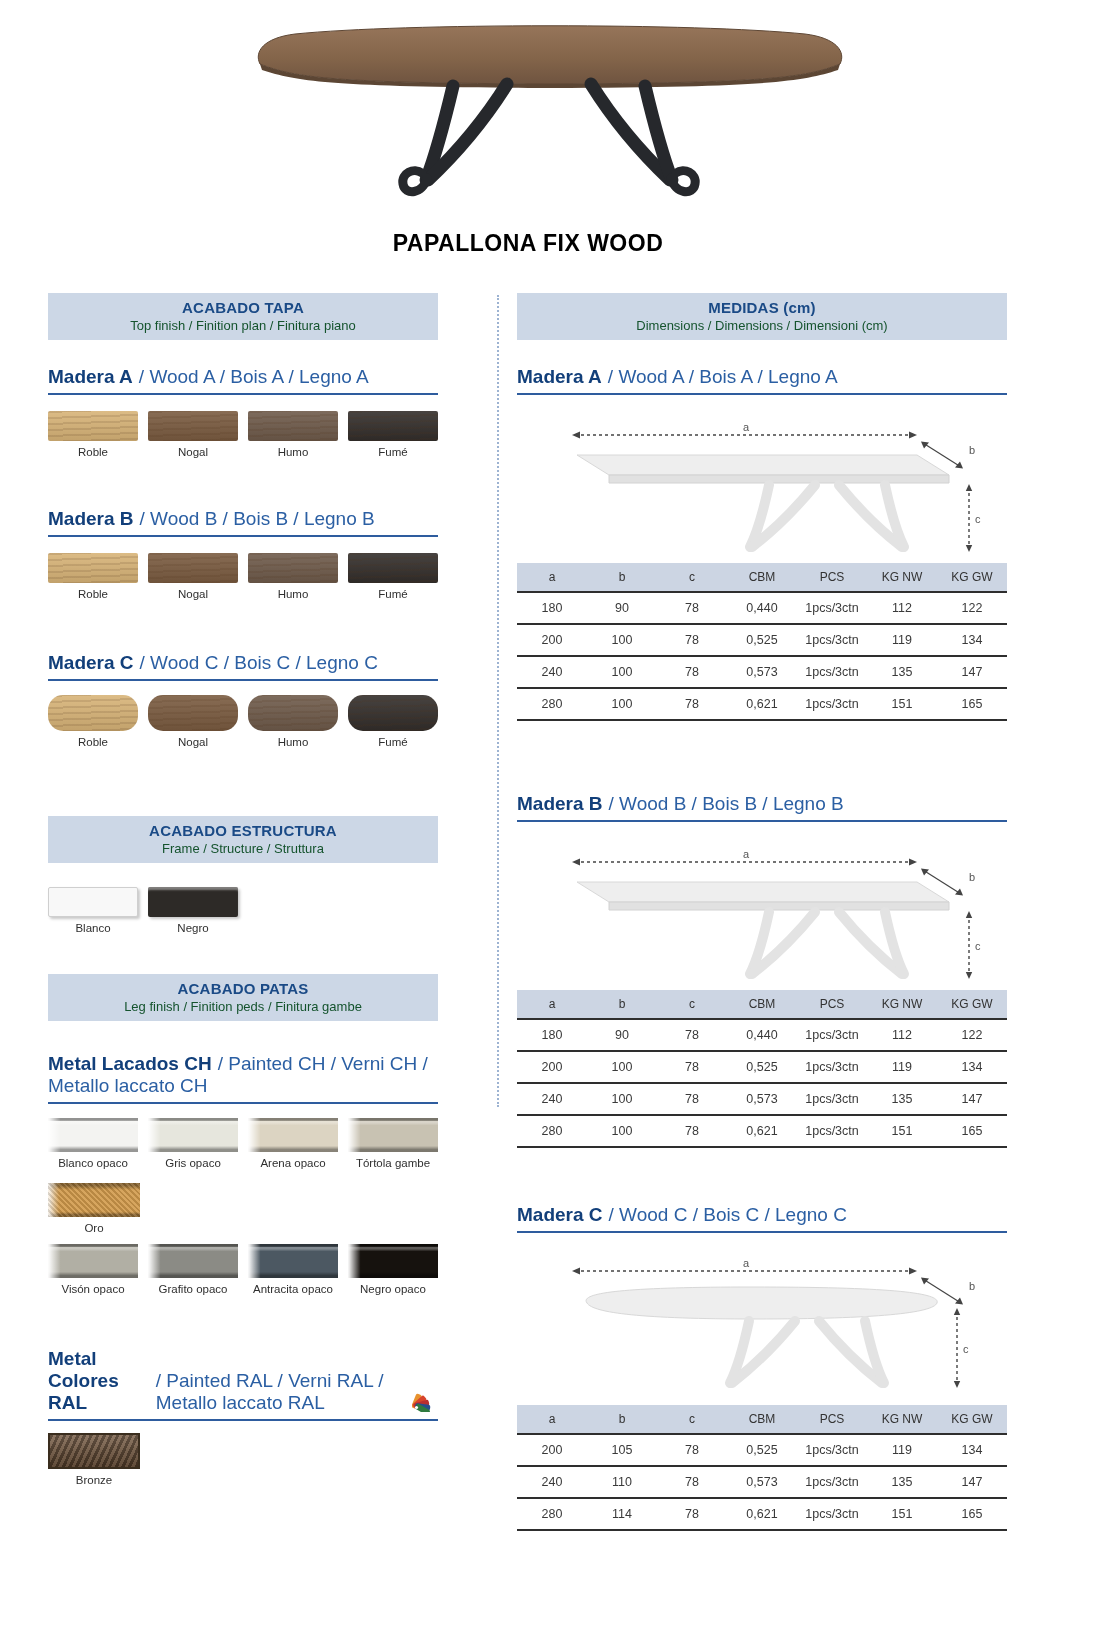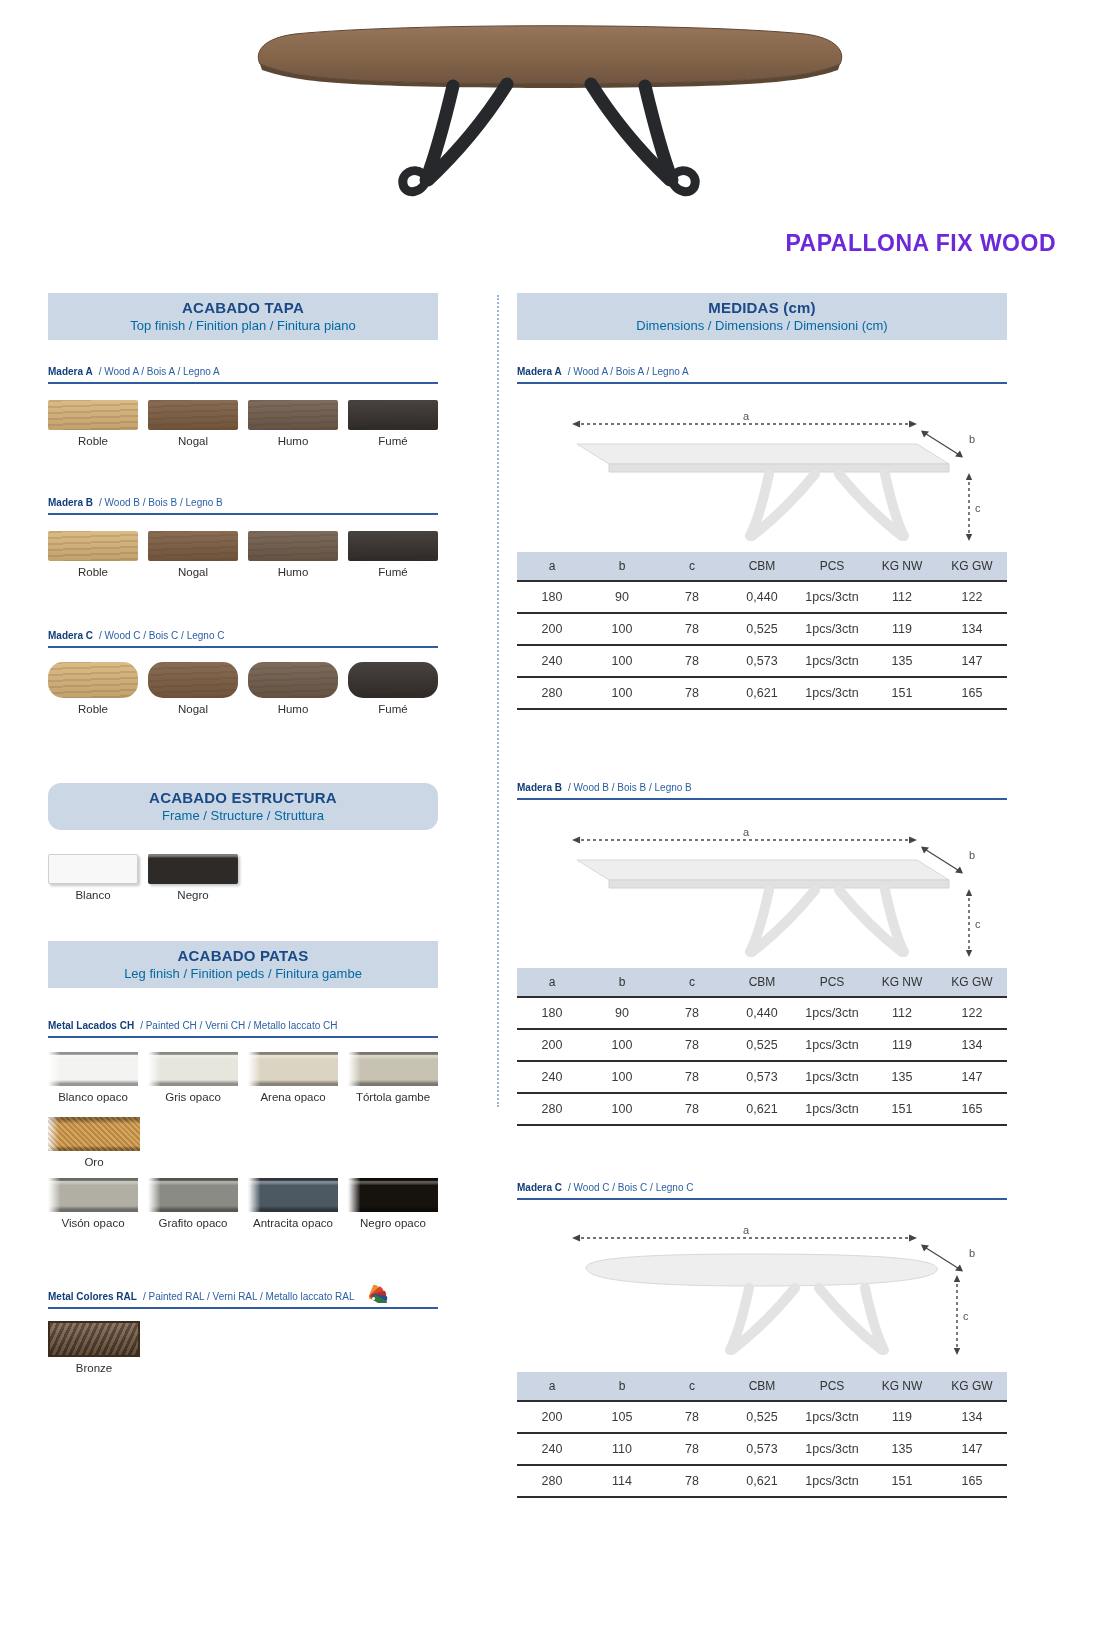--- a/index.html
+++ b/index.html
@@ -3,36 +3,36 @@
 <meta charset="utf-8">
 <style>
   html,body{margin:0;padding:0;background:#ffffff;}
   #page{position:relative;width:1100px;height:1646px;background:#ffffff;
         font-family:"Liberation Sans",sans-serif;color:#333;overflow:hidden;}
 
   
   .product-figure{position:absolute;left:245px;top:10px;width:610px;height:210px;}
 
   
-  .page-title{position:absolute;left:0;top:230px;width:1056px;text-align:right;
-              font-size:23px;font-weight:bold;color:#6d28d9;letter-spacing:.5px;}
+  .page-title{position:absolute;left:0;top:230px;width:1056px;text-align:center;
+              font-size:23px;font-weight:bold;color:#000000;letter-spacing:.5px;}
 
   
   .col-left{position:absolute;left:48px;top:293px;width:390px;}
   .col-right{position:absolute;left:517px;top:293px;width:490px;}
   .v-divider{position:absolute;left:497px;top:295px;height:812px;width:0;
              border-left:2px dotted #9db3d2;}
 
   
   .hdr-box{background:#ccd7e6;text-align:center;padding:6px 4px 7px 4px;}
   .hdr-box .t{font-size:15px;font-weight:bold;color:#1a4a86;letter-spacing:.2px;}
-  .hdr-box .s{font-size:13px;color:#0369a1;margin-top:2px;}
-
-  
-  .sec-head{font-size:10px;border-bottom:2px solid #2e5c9e;padding-bottom:5px;}
+  .hdr-box .s{font-size:13px;color:#14532d;margin-top:2px;}
+
+  
+  .sec-head{font-size:19px;border-bottom:2px solid #2e5c9e;padding-bottom:5px;}
   .sec-head .b{font-weight:bold;color:#123f7a;}
   .sec-head .r{color:#2b5fa3;margin-left:6px;}
   .sec-head.with-icon{display:flex;align-items:flex-end;}
   .sec-head.with-icon .icon-wrap{margin-left:14px;margin-bottom:-3px;}
 
   
   .swatch-row{display:flex;gap:10px;}
   .swatch-cell{width:90px;text-align:center;}
   .swatch{height:30px;border-radius:2px;
           background-image:repeating-linear-gradient(178deg,rgba(80,50,25,.14) 0 2px,rgba(255,255,255,0) 2px 6px),
@@ -65,21 +65,21 @@
 
   
   .diagram{display:block;}
   .dim-label{font-size:11px;fill:#555;font-family:"Liberation Sans",sans-serif;}
 
   
   .mt8{margin-top:8px;} .mt10{margin-top:10px;} .mt12{margin-top:12px;}
   .mt14{margin-top:14px;} .mt16{margin-top:16px;} .mt24{margin-top:24px;align-items:flex-end;}
   .mt26{margin-top:26px;} .mt32{margin-top:32px;} .mt50{margin-top:50px;}
   .mt52{margin-top:52px;} .mt53{margin-top:53px;} .mt56{margin-top:56px;}
-  .mt63{margin-top:40px;} .mt68{margin-top:68px;border-radius:13px;} .mt72{margin-top:72px;}
+  .mt63{margin-top:40px;} .mt68{margin-top:68px;} .mt72{margin-top:72px;}
 </style>
 </head>
 <body>
 
 <div id="page">
 
   <div class="product-figure">
     <svg width="610" height="210" viewBox="0 0 610 210">
       <defs>
         <linearGradient id="woodTop" x1="0" y1="0" x2="0" y2="1">

